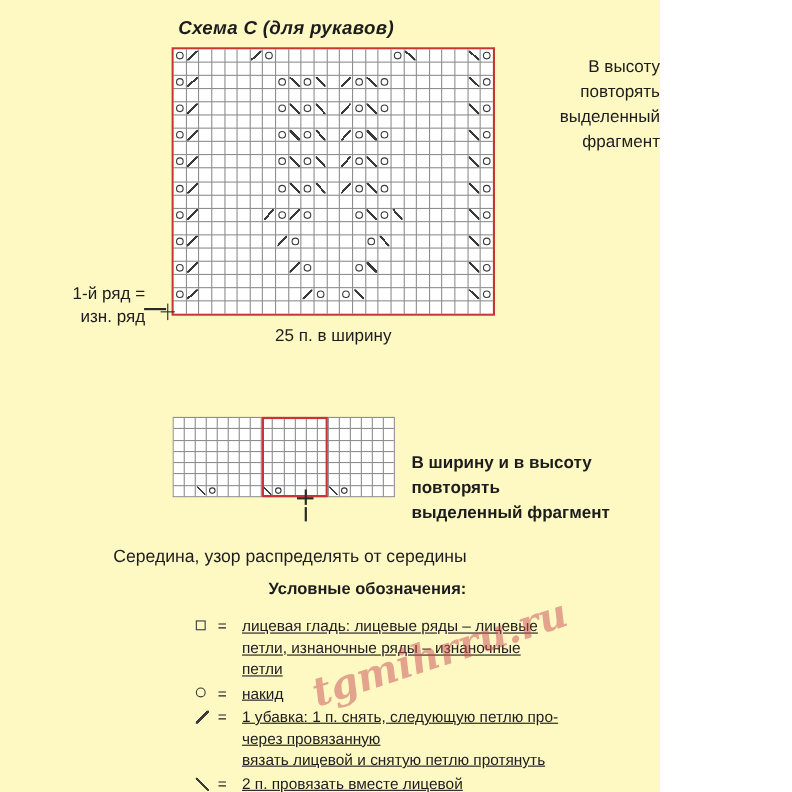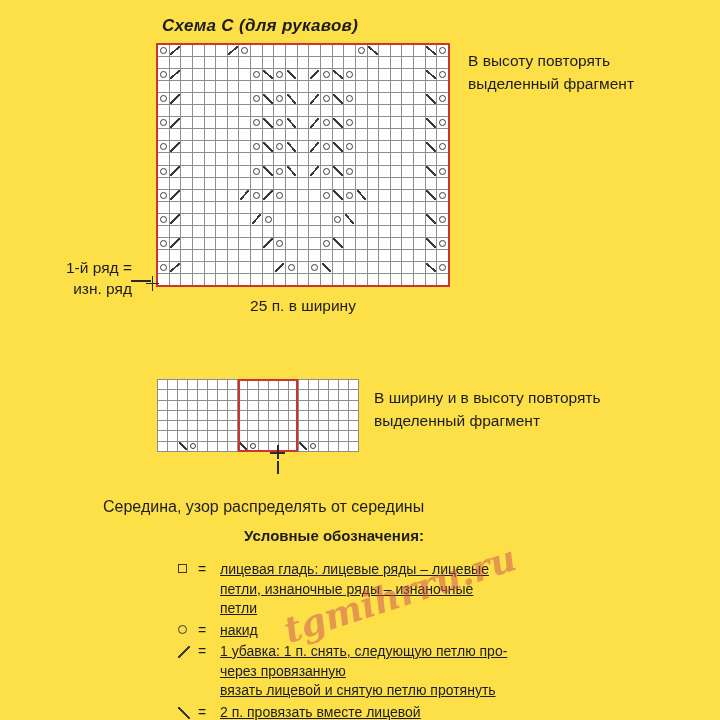--- a/index.html
+++ b/index.html
@@ -1,37 +1,37 @@
 <!DOCTYPE html>
 <html style="--gridline: #8e8e8e; --sym: #3a3a3a; --red: #cb3434; --text: #1c1c1c; --wm: rgba(201,78,88,0.5);"><head>
 <meta charset="utf-8">
 <style>
   html,body{margin:0;padding:0;background:#fff;}
-  .page{position:relative;width:720px;height:720px;background:#fde047;overflow:hidden;
+  .page{position:relative;width:600px;height:720px;background:#fef9c3;overflow:hidden;
         font-family:"Liberation Sans",sans-serif;color:var(--text,#1c1c1c);}
   .title{position:absolute;font-style:italic;font-weight:bold;font-size:17px;letter-spacing:.3px;}
   .title-c{left:162px;top:16px;}
   .title-d{left:162px;top:345px;}
   .chartc-wrap{position:absolute;left:156px;top:43px;width:290px;height:240px;
                border:2px solid var(--red);}
   .chartd-wrap{position:absolute;left:157px;top:379px;width:200px;height:71px;
                border:1px solid var(--gridline);}
   .grid{display:grid;width:100%;height:100%;background:var(--gridline);gap:1px;box-sizing:border-box;}
   .grid>div{background:#fff;display:flex;align-items:center;justify-content:center;overflow:hidden;}
   .grid i{display:block;}
   .sym-o{width:7px;height:7px;border:1.3px solid var(--sym);border-radius:50%;box-sizing:border-box;}
   .gd .sym-o{width:6px;height:6px;}
   .sym-s,.sym-b{width:88%;height:88%;}
   .sym-s{background:linear-gradient(to top right,transparent 43%,var(--sym) 43%,var(--sym) 57%,transparent 57%);}
   .sym-b{background:linear-gradient(to bottom right,transparent 43%,var(--sym) 43%,var(--sym) 57%,transparent 57%);}
   .d-highlight{position:absolute;top:-1px;height:calc(100% + 2px);box-sizing:border-box;
                border:2px solid var(--red);pointer-events:none;}
   .note{position:absolute;font-size:15.5px;line-height:23px;}
-  .note-c{left:468px;top:49px;}
-  .note-d{left:374px;top:386px;}
+  .note-c{left:468px;top:49px;text-align:right;}
+  .note-d{left:374px;top:409px;font-weight:bold;}
   .rowlabel{position:absolute;left:50px;top:257px;width:82px;text-align:right;
             font-size:15.5px;line-height:21px;}
   .caption-c{position:absolute;left:156px;top:297px;width:294px;text-align:center;font-size:15.5px;}
   .caption-d{position:absolute;left:103px;top:498px;font-size:16px;}
   .m{position:absolute;background:#2a2a2a;}
   .dash-c{left:131px;top:280px;width:20px;height:1.6px;}
   .plusc-h{left:146px;top:282.5px;width:13px;height:1.6px;}
   .plusc-v{left:151.5px;top:276px;width:1.6px;height:15px;}
   .plusd-h{left:270px;top:452px;width:15px;height:1.6px;}
   .plusd-v{left:277px;top:445px;width:1.6px;height:14px;}

